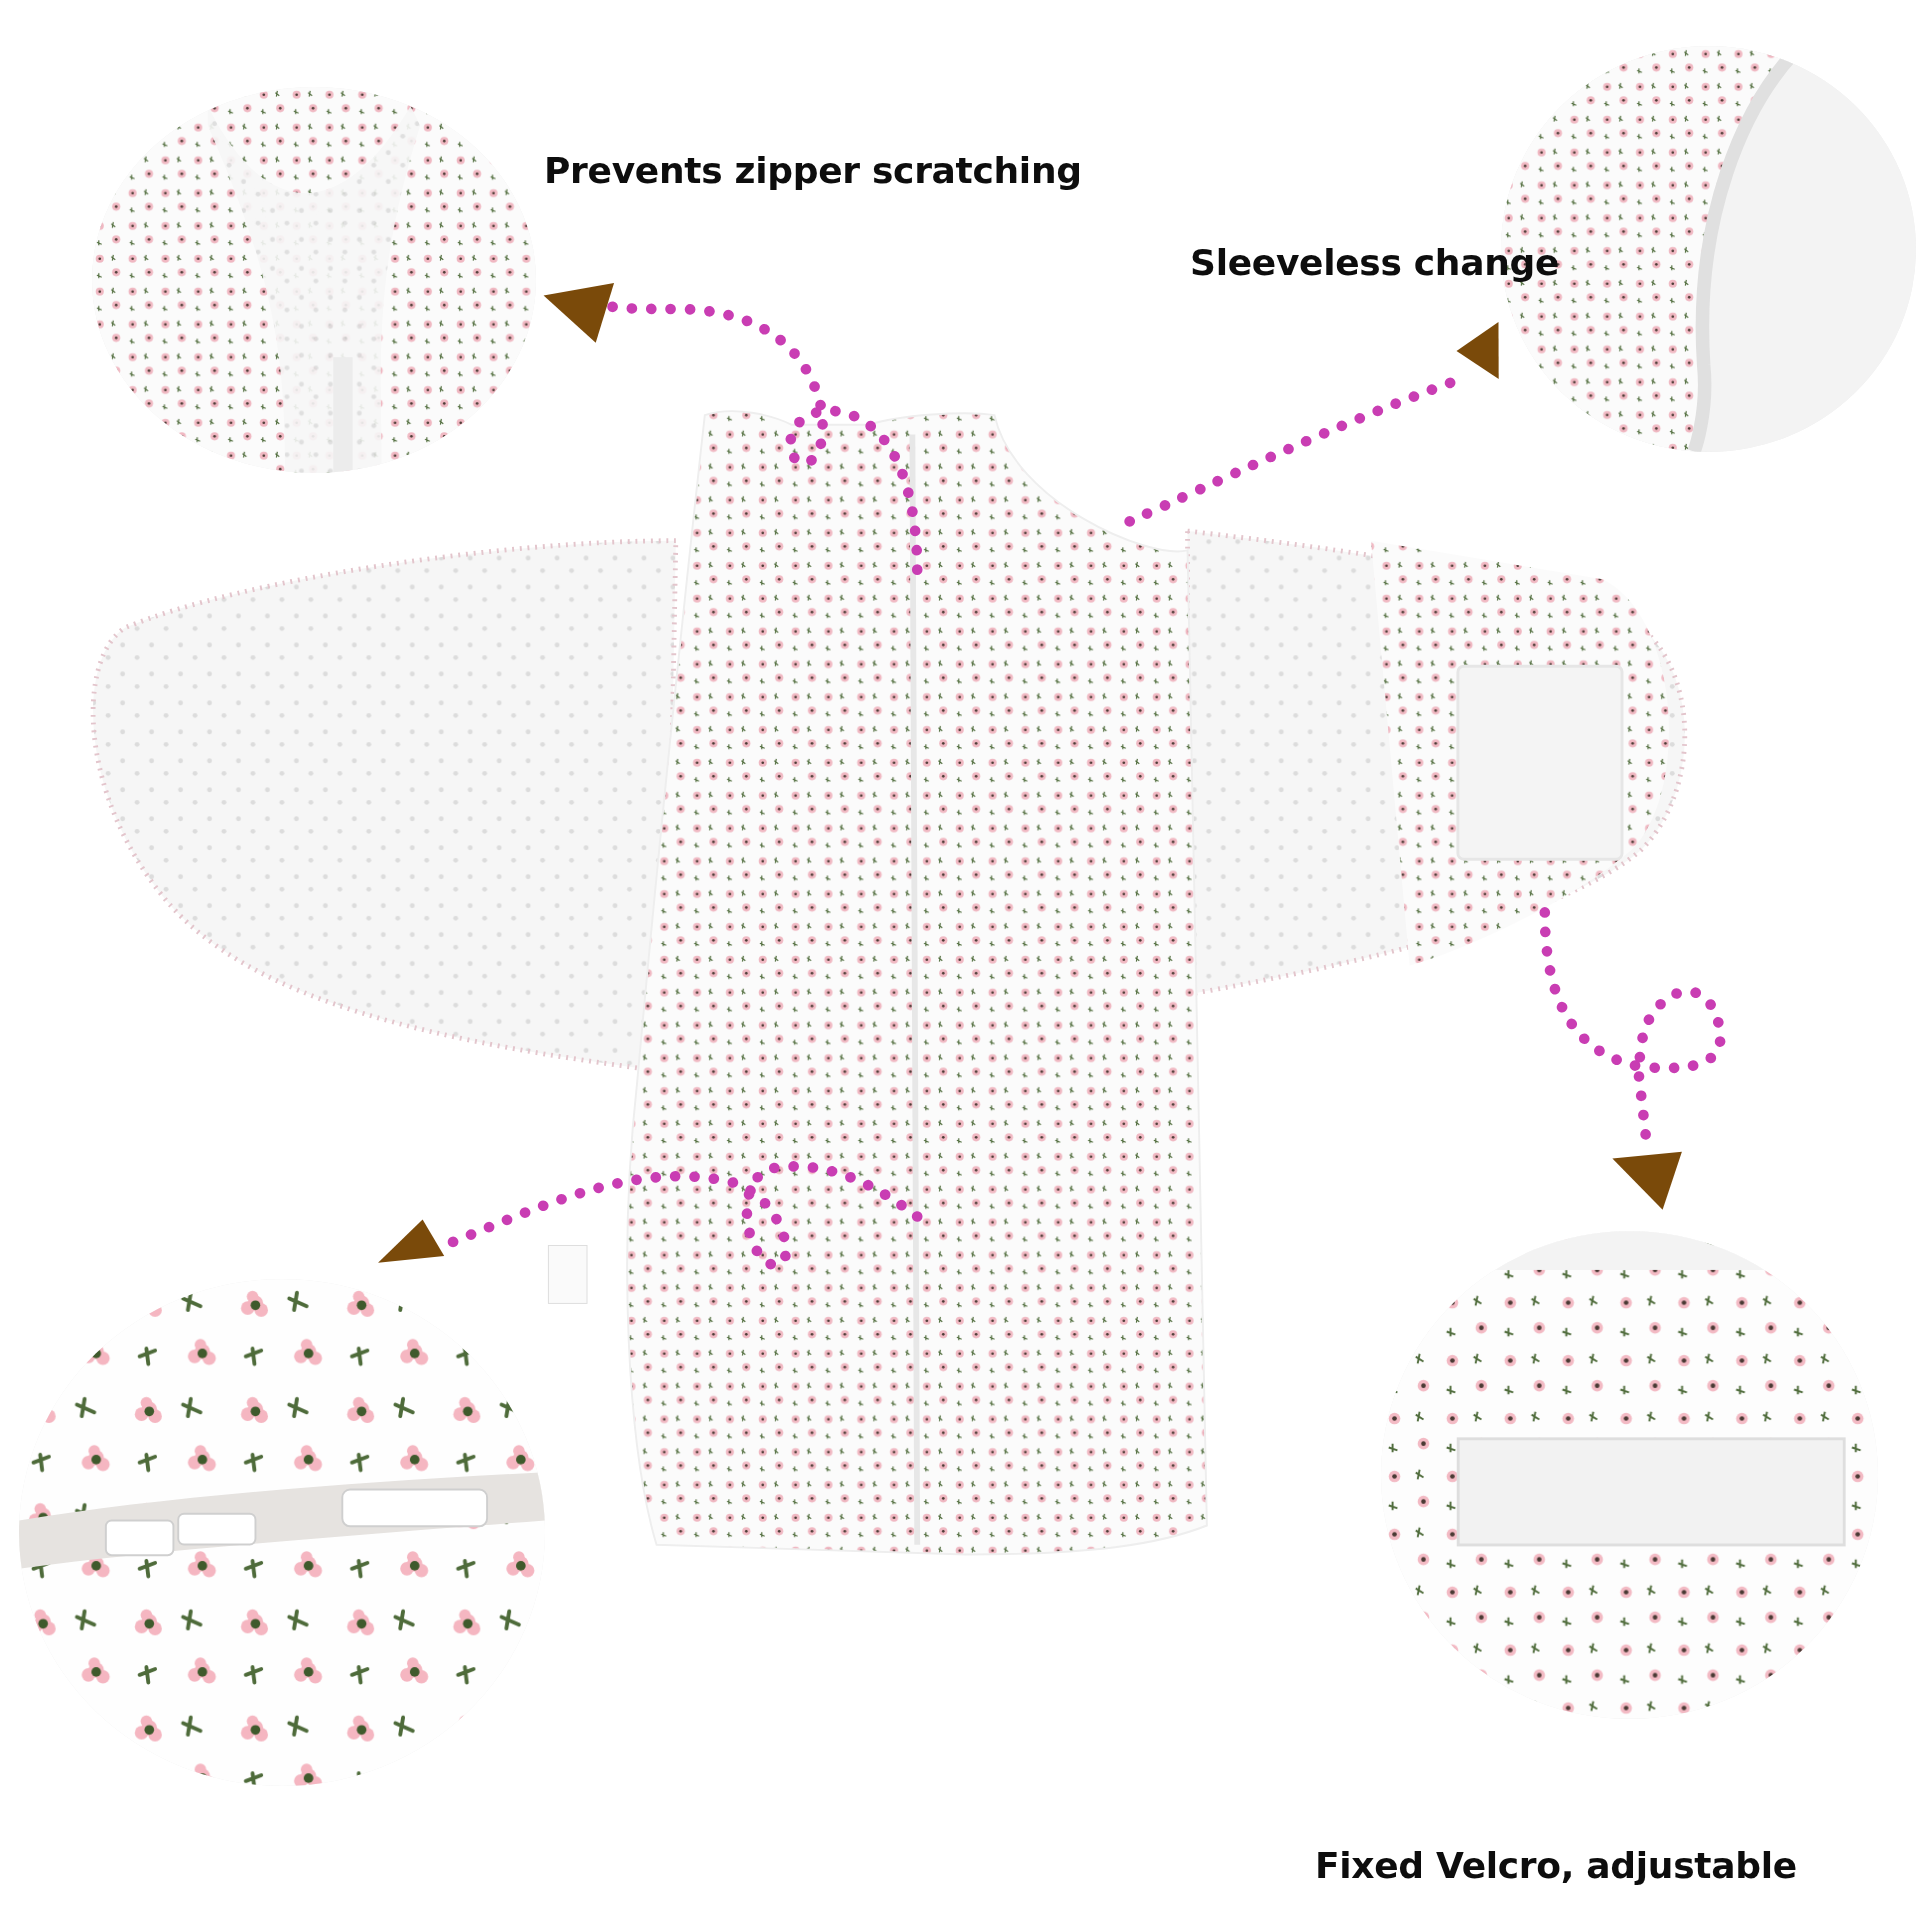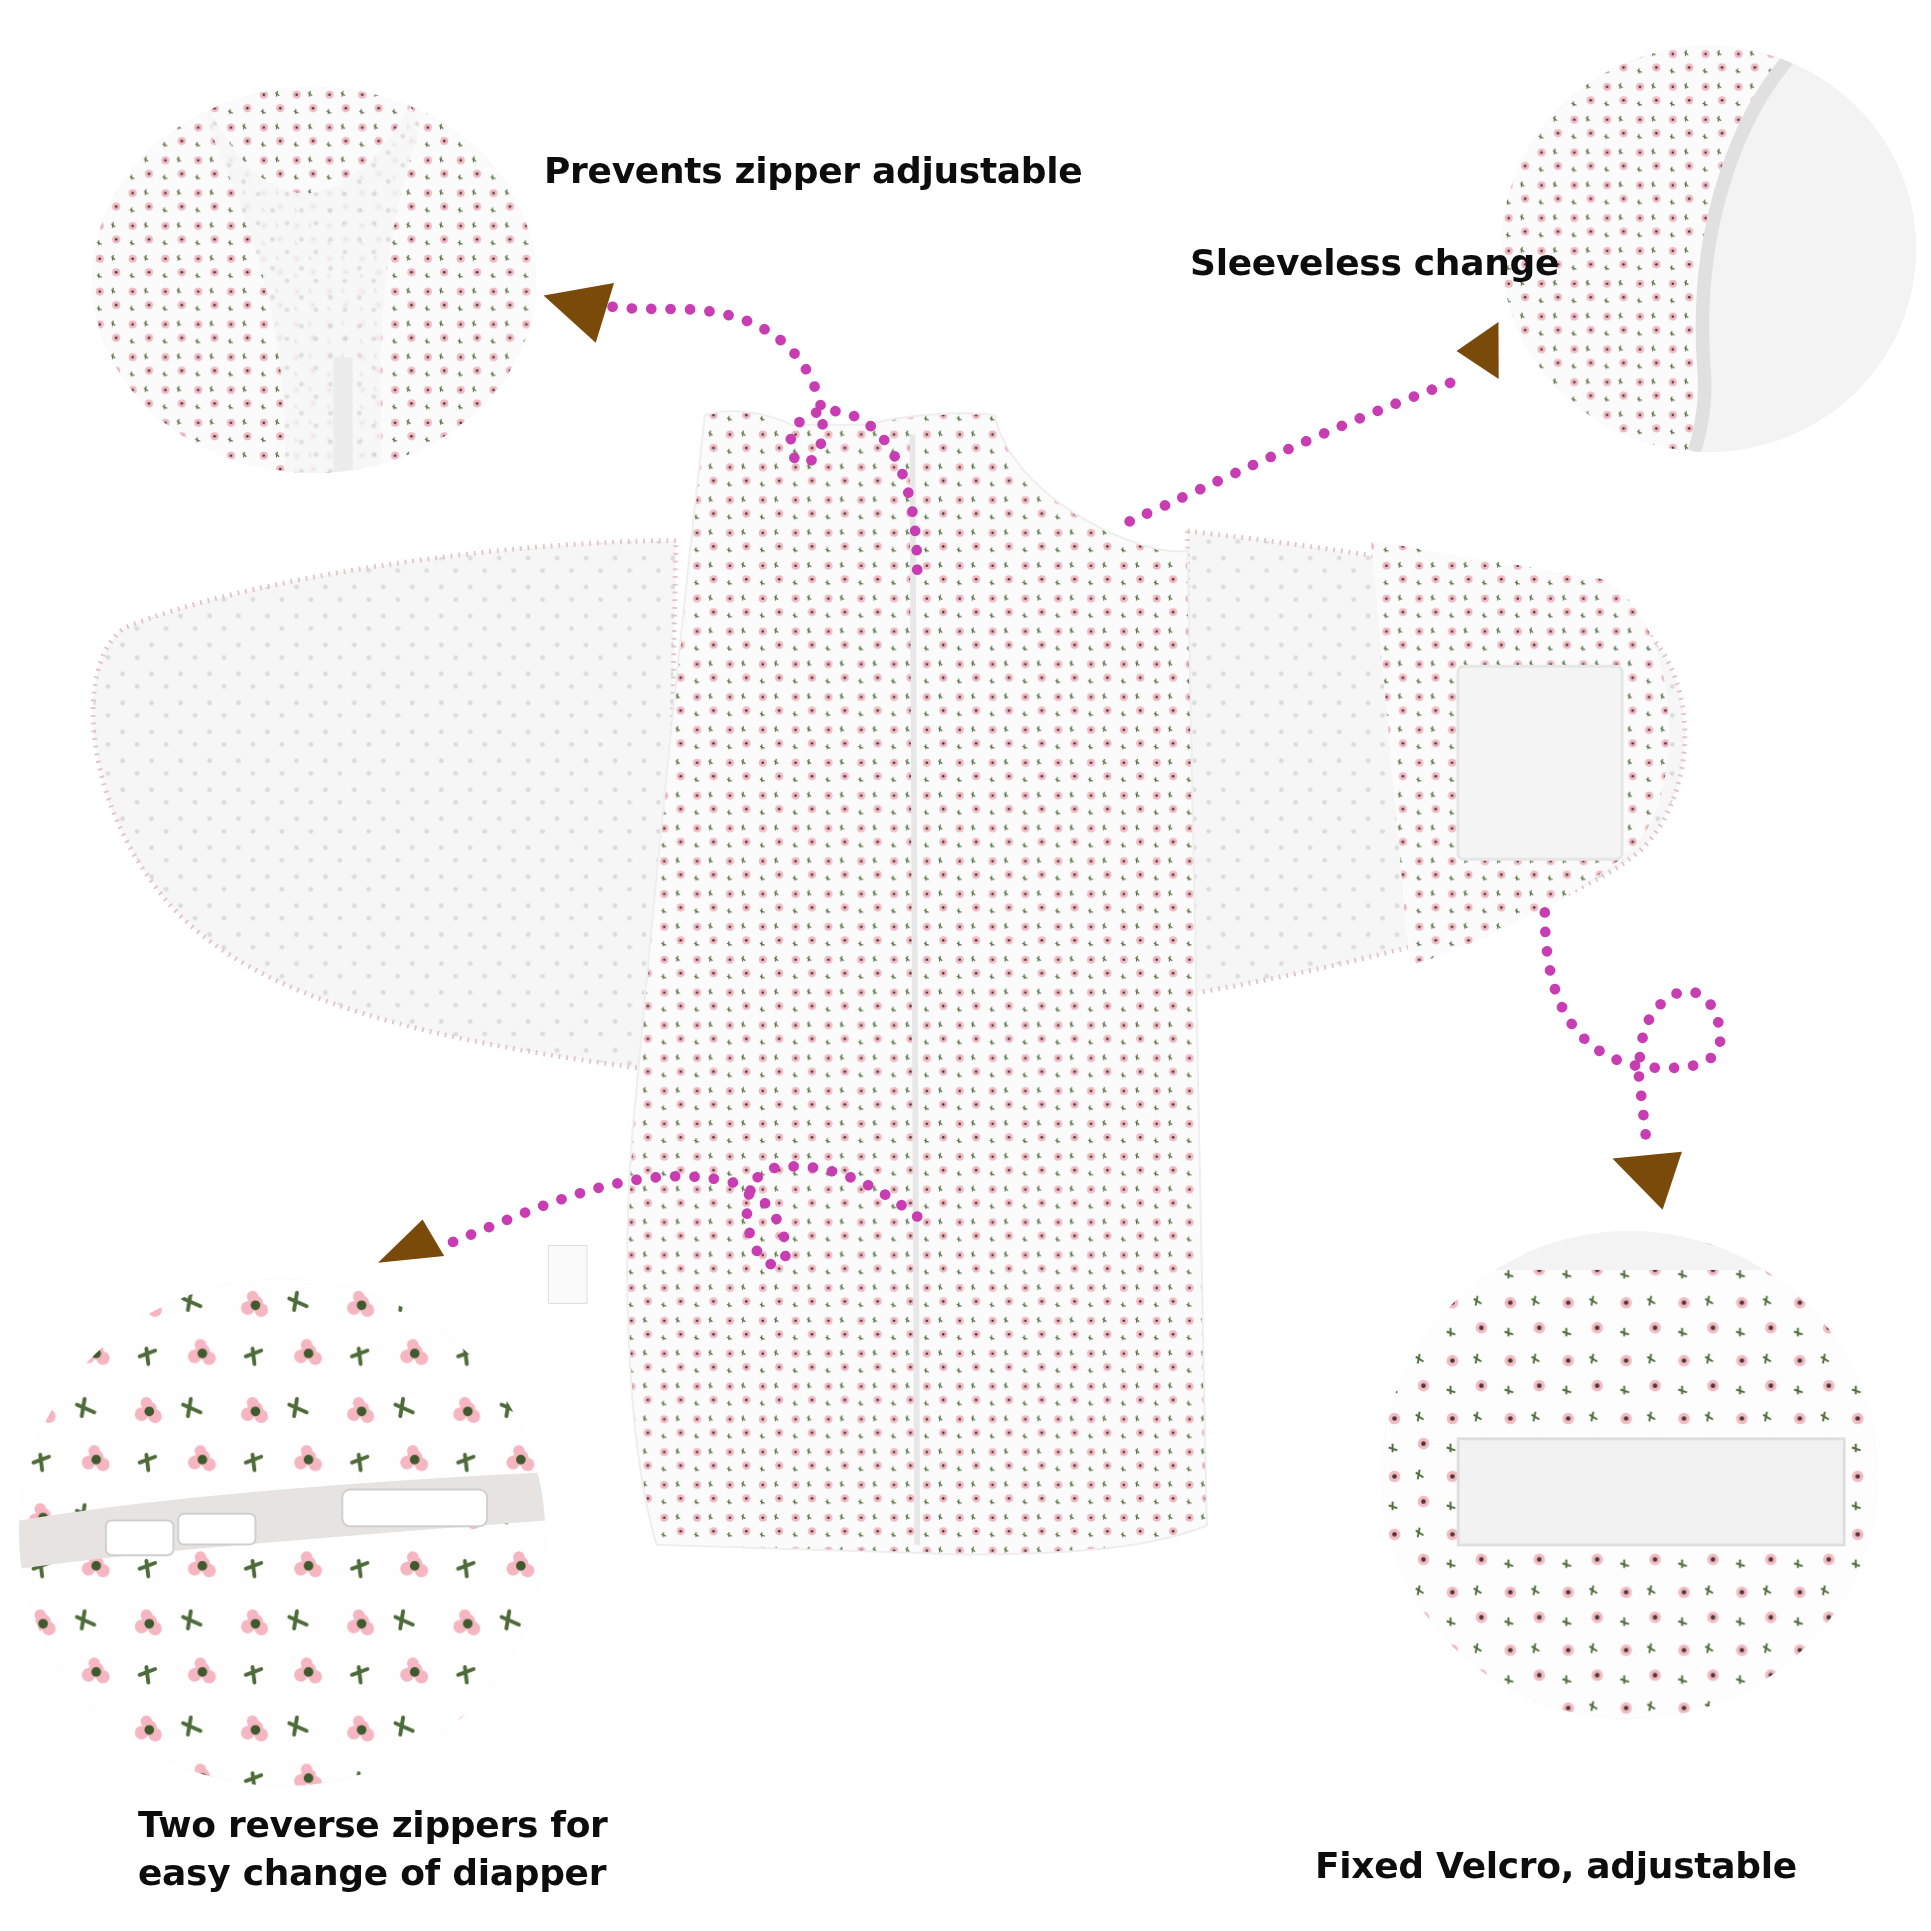--- a/index.html
+++ b/index.html
@@ -134,31 +134,27 @@
 
   <div class="circle" style="left:1381px; top:1231px; width:497px; height:488px;">
     <svg viewBox="0 0 515 505">
       <rect width="515" height="505" fill="url(#floralMed)"></rect>
       <rect x="0" y="0" width="515" height="40" fill="#f3f3f3"></rect>
       <rect x="80" y="215" width="400" height="110" fill="#f2f2f2" stroke="#dedede" stroke-width="3"></rect>
     </svg>
   </div>
 
   <div class="label" style="left:544px; top:147px;">
-    <span>Prevents zipper adjustable</span>
+    <span>Prevents zipper scratching</span>
   </div>
 
   <div class="label" style="left:1190px; top:239px;">
     <span>Sleeveless change</span>
   </div>
 
-  <div class="label" style="left:138px; top:1801px;">
-    <span>Two reverse zippers for</span>
-    <span>easy change of diapper</span>
-  </div>
 
   <div class="label" style="left:1315px; top:1746px; white-space:pre;">
     <span>Fixed Velcro, adjustable</span>
     
     
   </div>
 
 </div>
 
 

